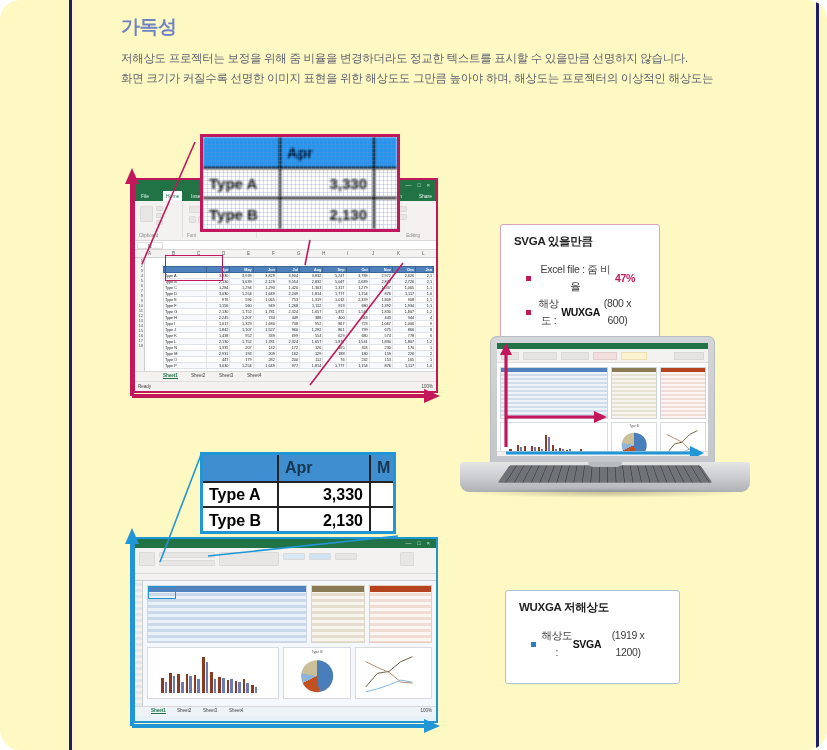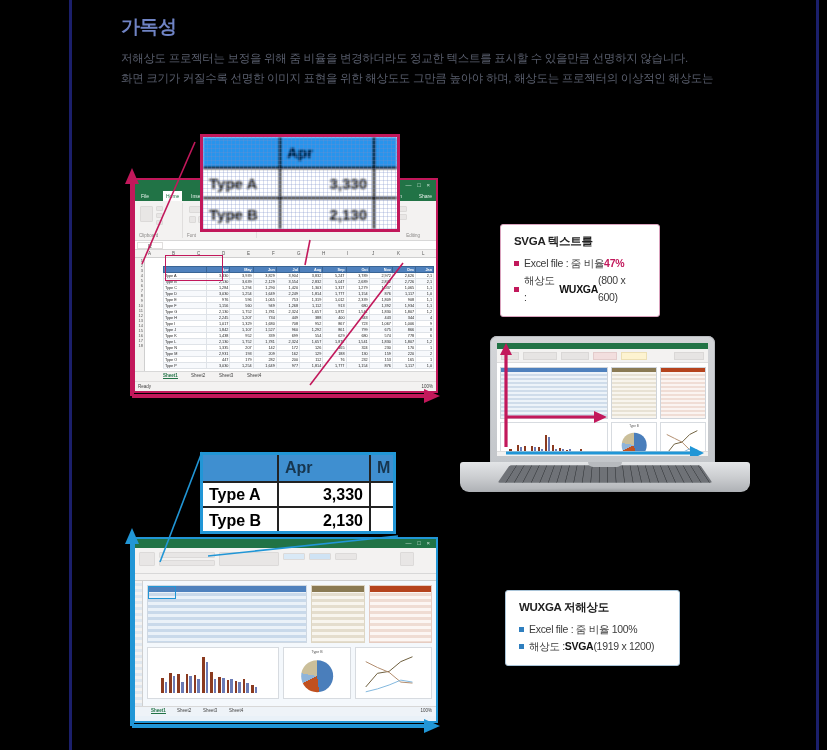--- a/index.html
+++ b/index.html
@@ -5,21 +5,22 @@
   * { box-sizing: border-box; }
   html, body {
     margin: 0; padding: 0;
     background: #ffffff;
     font-family: "Liberation Sans", "DejaVu Sans", sans-serif;
   }
   #page {
     position: relative;
     width: 827px; height: 750px;
     overflow: hidden;
-    background: #000000;
+    background: #fef9c3;
+    border-radius: 20px;
   }
   .page-rule {
     position: absolute; top: 0; bottom: 0;
     width: 3px;
     background: #1b1f6b;
   }
   .page-rule.left  { left: 69px; }
   .page-rule.right { left: 816px; }
 
   
@@ -94,21 +95,21 @@
   }
 
   
   .arrow-svg { position:absolute; overflow:visible; }
 
   
   .legend { position:absolute; border:1px solid; border-radius:3px; background:#fff; padding:9px 12px 10px 13px; }
   .legend.svga  { border-color:#d9a2bd; }
   .legend.wuxga { border-color:#a9c4d8; }
   .legend h4 { margin:0 0 6px 0; font-size:11.5px; color:#222; font-weight:700; letter-spacing:-0.3px;}
-  .legend ul { list-style:none; margin:0; padding:0; }
+  .legend ul { list-style:none; margin:12px; padding:0;text-align:center; }
   .legend li { font-size:10.5px; color:#3c3c3c; line-height:17px; display:flex; align-items:center; letter-spacing:-0.3px;}
   .bullet { width:5px; height:5px; display:inline-block; margin-right:5px; flex:none; }
   .bullet.pink { background:#c2185b; }
   .bullet.blue { background:#2f7fbf; }
   .accent-pink { color:#c2185b; font-weight:700; }
   .strong { font-weight:700; color:#111; }
 
   
   #laptop { position:absolute; left:460px; top:336px; width:290px; height:185px; }
   .lid {
@@ -528,21 +529,21 @@
   </div>
 
   <svg class="arrow-svg" style="left:118px; top:158px; width:332px; height:240px;">
     <polyline points="14,238 14,22" fill="none" stroke="#c2185b" stroke-width="4"></polyline>
     <polygon points="14,10 7,26 21,26" fill="#c2185b"></polygon>
     <polyline points="14,238 310,238" fill="none" stroke="#c2185b" stroke-width="4"></polyline>
     <polygon points="322,238 306,231 306,245" fill="#c2185b"></polygon>
   </svg>
 
   <div class="legend svga" style="left:500px; top:224px; width:160px;">
-    <h4>SVGA 텍스트를</h4>
+    <h4>SVGA 있을만큼</h4>
     <ul>
       <li>
         <span class="bullet pink"></span>
         <span>Excel file : 줌 비율 </span>
           <span class="accent-pink">47%</span>
       </li>
       <li>
         <span class="bullet pink"></span>
         <span>해상도 : </span>
           <span class="strong">WUXGA</span>
@@ -802,24 +803,20 @@
     <polygon points="14,10 7,26 21,26" fill="#2196d6"></polygon>
     <polyline points="14,208 310,208" fill="none" stroke="#2196d6" stroke-width="4"></polyline>
     <polygon points="322,208 306,201 306,215" fill="#2196d6"></polygon>
   </svg>
 
   <div class="legend wuxga" style="left:505px; top:590px; width:175px;">
     <h4>WUXGA 저해상도</h4>
     <ul>
       <li>
         <span class="bullet blue"></span>
-        <span>Excel file : 줌 비율 100%</span>
-      </li>
-      <li>
-        <span class="bullet blue"></span>
         <span>해상도 : </span>
           <span class="strong">SVGA</span>
           <span>(1919 x 1200)</span>
       </li>
     </ul>
   </div>
 
 </div>
 
 </body></html>

